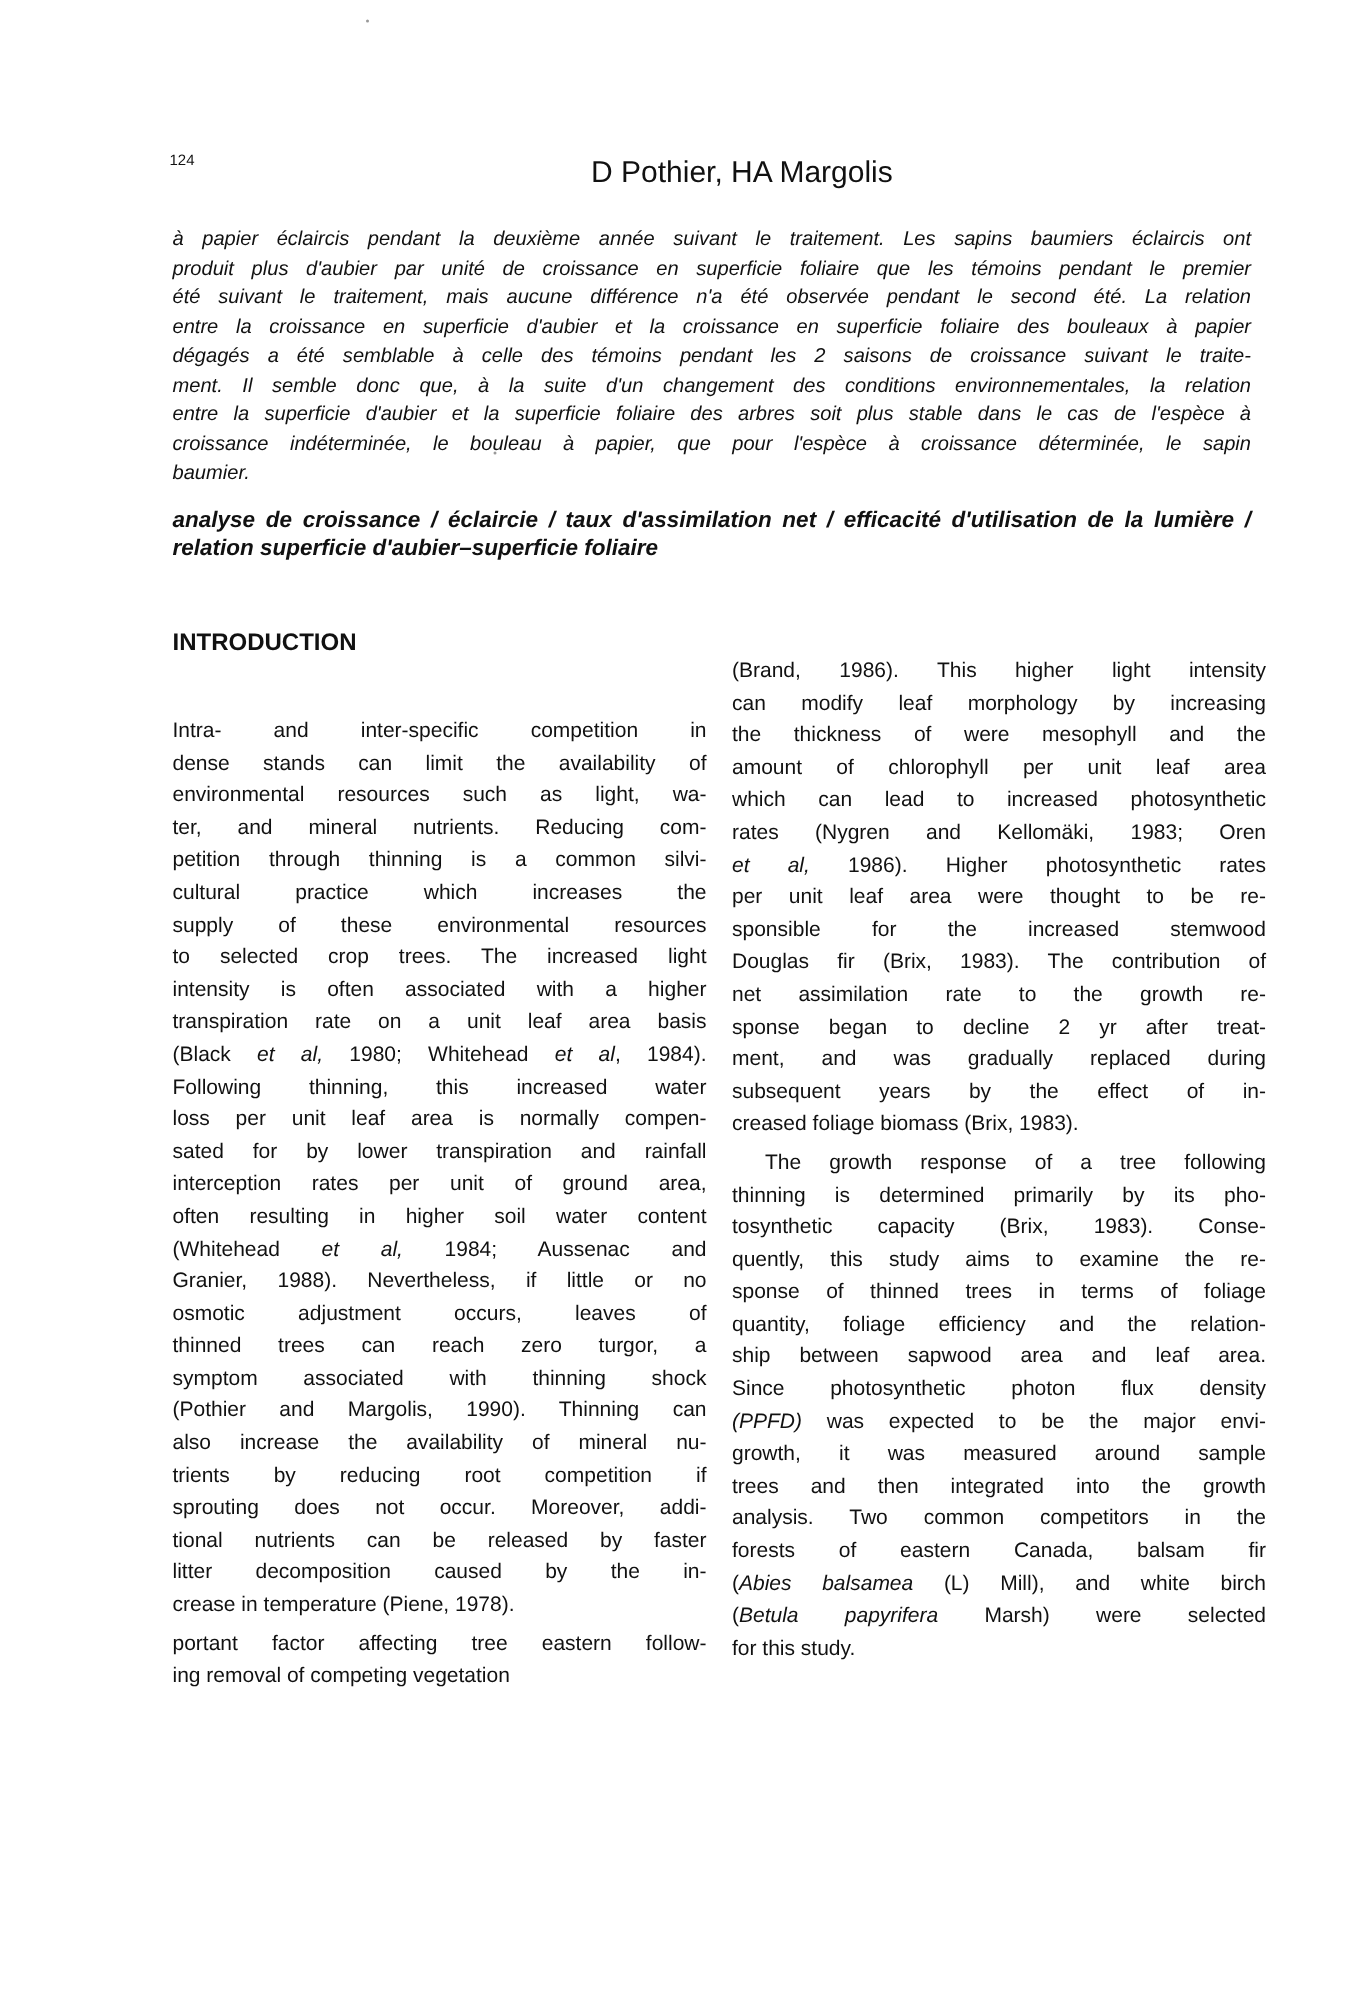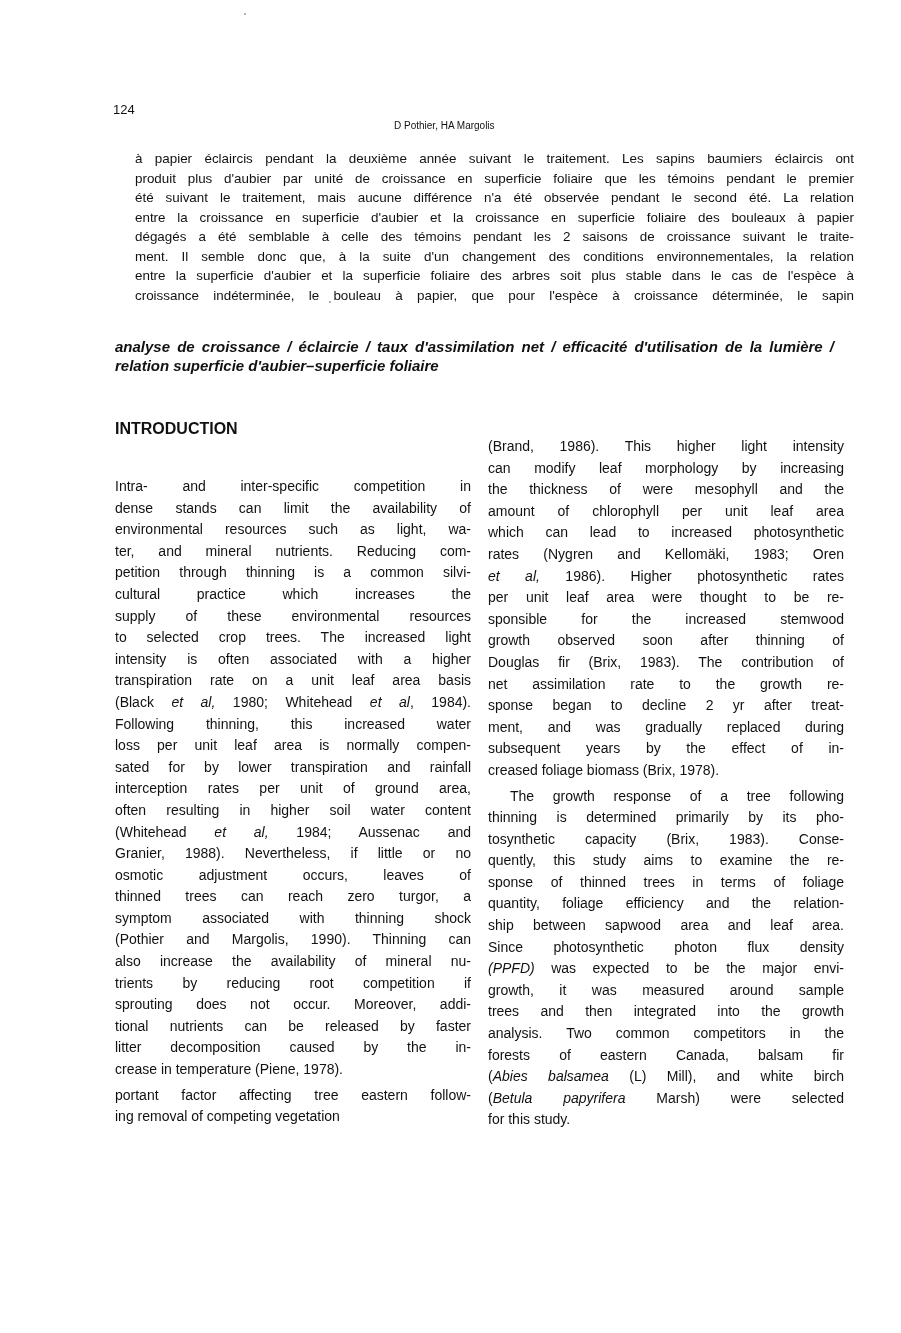--- a/index.html
+++ b/index.html
@@ -1,21 +1,21 @@
 <!DOCTYPE html>
 <html><head>
 <meta charset="utf-8">
 <style>
   html, body { margin: 0; padding: 0; background: #ffffff; }
   body { width: 901px; height: 1333px; position: relative; overflow: hidden;
          font-family: "Liberation Sans", sans-serif; color: #111; }
-  .page-number { position: absolute; left: 113px; top: 102px; font-size: 13px; }
-  .running-head { position: absolute; left: 394px; top: 120px; font-size: 10px; }
+  .page-number { position: absolute; left: 113px; top: 102px; font-size: 10px; }
+  .running-head { position: absolute; left: 394px; top: 104px; font-size: 20px; }
   .abstract { position: absolute; left: 115px; top: 149px; width: 719px;
-              font-size: 13.4px; line-height: 19.5px; margin-left: 20px; }
+              font-size: 13.4px; font-style: italic; line-height: 19.5px; }
   .abstract .line { display: block; text-align: justify; text-align-last: justify; white-space: nowrap; height: 19.5px; }
   .abstract .line.last { text-align-last: left; }
   .keywords { position: absolute; left: 115px; top: 337px; width: 719px;
               font-size: 15px; font-style: italic; font-weight: bold; line-height: 19px; }
   .keywords .line { display: block; text-align: justify; text-align-last: justify; height: 19px; }
   .keywords .line.last { text-align-last: left; }
   .heading { position: absolute; left: 115px; top: 420px; font-size: 16px; font-weight: bold; }
   .col { position: absolute; width: 356px; font-size: 14px; line-height: 21.6px; }
   .col-left { left: 115px; top: 476px; }
   .col-right { left: 488px; top: 436px; }
@@ -34,20 +34,21 @@
 
 <div class="abstract">
   <span class="line">à papier éclaircis pendant la deuxième année suivant le traitement. Les sapins baumiers éclaircis ont</span>
   <span class="line">produit plus d'aubier par unité de croissance en superficie foliaire que les témoins pendant le premier</span>
   <span class="line">été suivant le traitement, mais aucune différence n'a été observée pendant le second été. La relation</span>
   <span class="line">entre la croissance en superficie d'aubier et la croissance en superficie foliaire des bouleaux à papier</span>
   <span class="line">dégagés a été semblable à celle des témoins pendant les 2 saisons de croissance suivant le traite-</span>
   <span class="line">ment. Il semble donc que, à la suite d'un changement des conditions environnementales, la relation</span>
   <span class="line">entre la superficie d'aubier et la superficie foliaire des arbres soit plus stable dans le cas de l'espèce à</span>
   <span class="line">croissance indéterminée, le bouleau à papier, que pour l'espèce à croissance déterminée, le sapin</span>
+  <span class="line last">baumier.</span>
 </div>
 
 <div class="keywords">
   <span class="line">analyse de croissance / éclaircie / taux d'assimilation net / efficacité d'utilisation de la lumière /</span>
   <span class="line last">relation superficie d'aubier–superficie foliaire</span>
 </div>
 
 <div class="heading">INTRODUCTION</div>
 
 <div class="col col-left" id="col-left">
@@ -86,27 +87,26 @@
 <div class="col col-right" id="col-right">
     <span class="line">(Brand, 1986). This higher light intensity</span>
     <span class="line">can modify leaf morphology by increasing</span>
     <span class="line">the thickness of were mesophyll and the</span>
     <span class="line">amount of chlorophyll per unit leaf area</span>
     <span class="line">which can lead to increased photosynthetic</span>
     <span class="line">rates (Nygren and Kellomäki, 1983; Oren</span>
     <span class="line"><i>et al,</i><span> 1986). Higher photosynthetic rates</span></span>
     <span class="line">per unit leaf area were thought to be re-</span>
     <span class="line">sponsible for the increased stemwood</span>
-    <span class="line">growth observed soon after thinning of</span>
     <span class="line">Douglas fir (Brix, 1983). The contribution of</span>
     <span class="line">net assimilation rate to the growth re-</span>
     <span class="line">sponse began to decline 2 yr after treat-</span>
     <span class="line">ment, and was gradually replaced during</span>
     <span class="line">subsequent years by the effect of in-</span>
-    <span class="line last">creased foliage biomass (Brix, 1978).</span>
+    <span class="line last">creased foliage biomass (Brix, 1983).</span>
     <span class="gap"></span>
     <span class="line indent">The growth response of a tree following</span>
     <span class="line">thinning is determined primarily by its pho-</span>
     <span class="line">tosynthetic capacity (Brix, 1983). Conse-</span>
     <span class="line">quently, this study aims to examine the re-</span>
     <span class="line">sponse of thinned trees in terms of foliage</span>
     <span class="line">quantity, foliage efficiency and the relation-</span>
     <span class="line">ship between sapwood area and leaf area.</span>
     <span class="line">Since photosynthetic photon flux density</span>
     <span class="line"><i>(PPFD)</i><span> was expected to be the major envi-</span></span>

